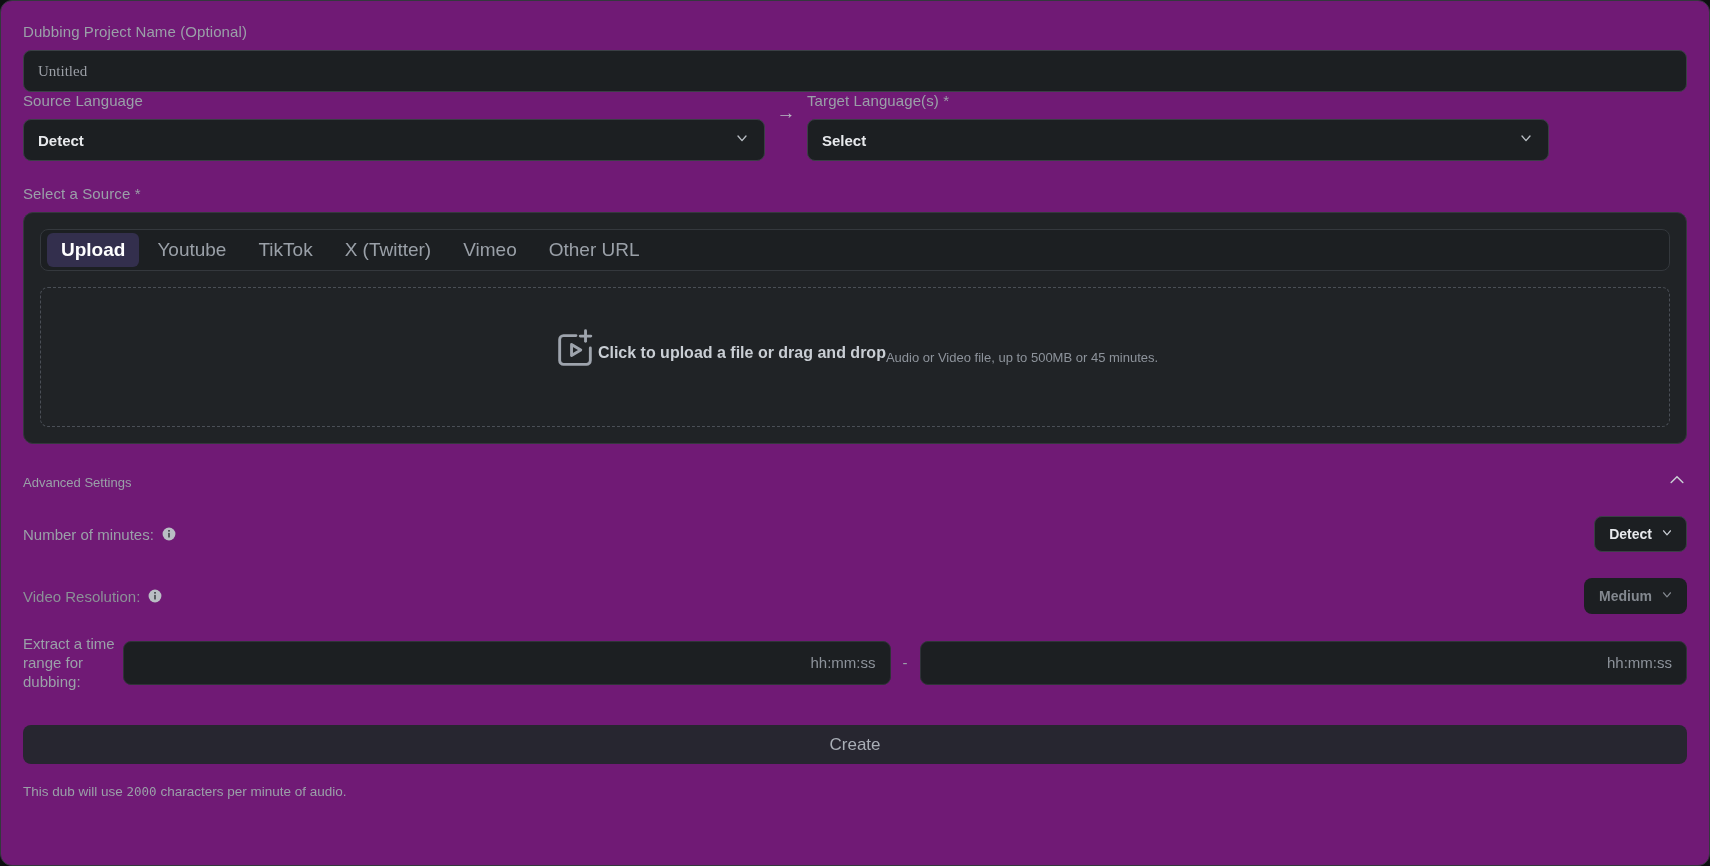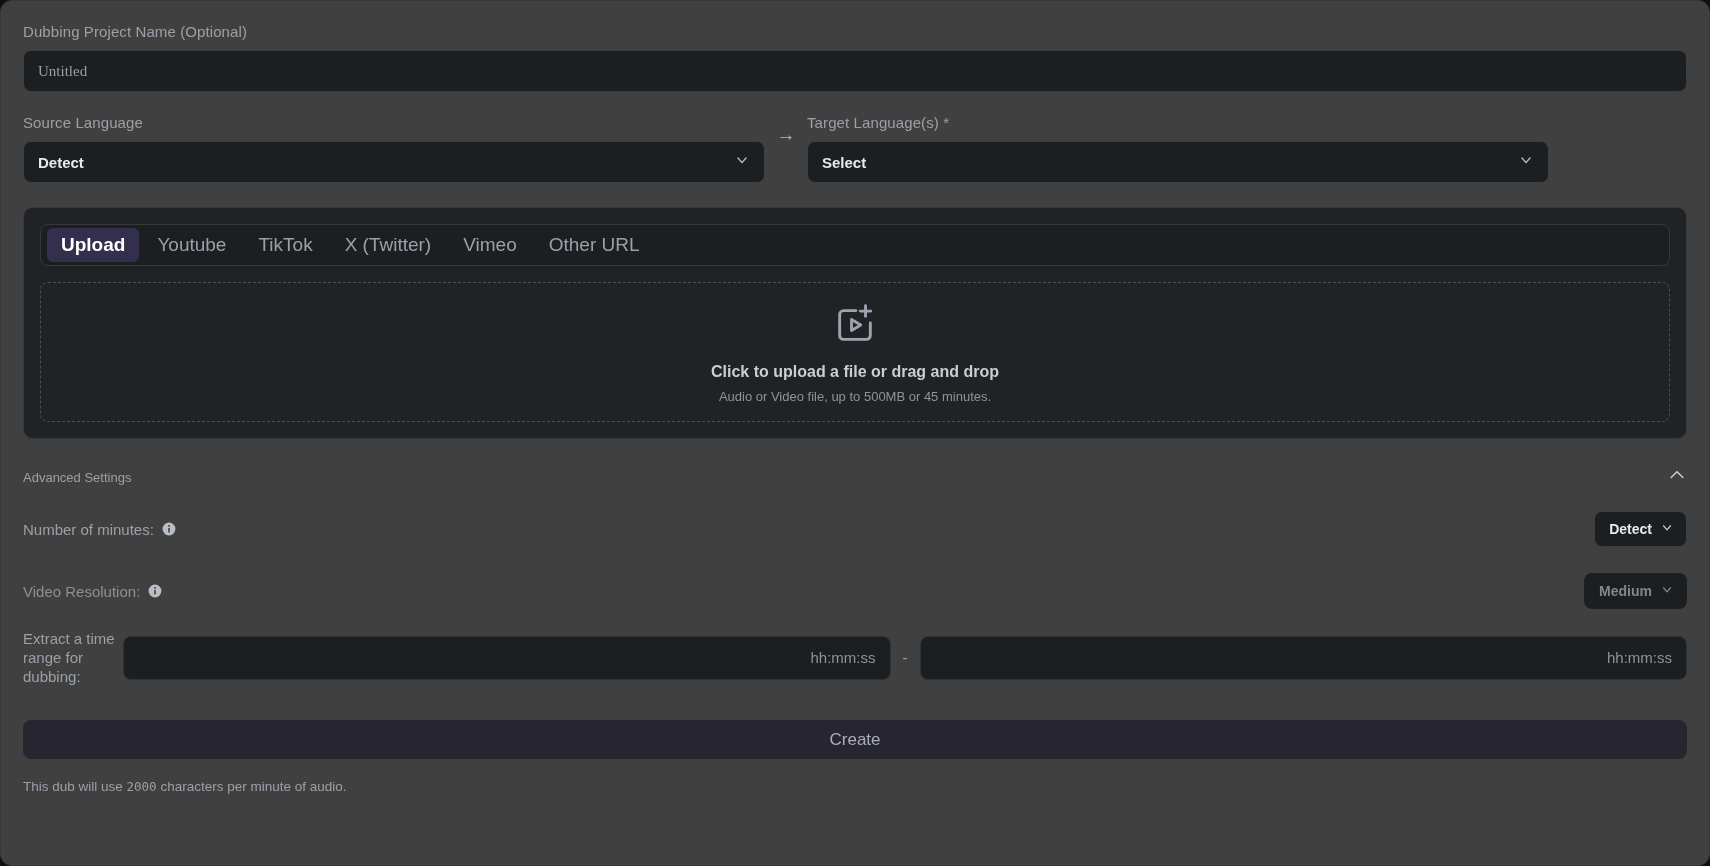--- a/index.html
+++ b/index.html
@@ -9,21 +9,21 @@
     height: 866px;
     background: #0d0f11;
     font-family: "Liberation Sans", sans-serif;
     overflow: hidden;
   }
 
   .app-frame {
     position: relative;
     width: 1710px;
     height: 866px;
-    background: #404040;
+    background: #701a75;
     border: 1px solid #34383d;
     border-radius: 12px;
     padding: 22px 22px 0 22px;
   }
 
   .field-label {
     color: #9aa0a8;
     font-size: 15px;
     line-height: 18px;
     margin-bottom: 9px;
@@ -42,21 +42,20 @@
     font-family: Liberation Serif, serif;
     padding: 0 14px;
     outline: none;
   }
   .text-input::placeholder { color: #9b9fa6; }
 
   
   .lang-row {
     display: flex;
     align-items: flex-start;
-    margin-top: 22px;
   }
   .lang-col { width: 742px; }
   .arrow-sep {
     width: 42px;
     text-align: center;
     color: #b9bec4;
     font-size: 19px;
     line-height: 42px;
     padding-bottom: 0;
     user-select: none;
@@ -120,21 +119,21 @@
     color: #ffffff;
     font-weight: bold;
   }
 
   .dropzone {
     margin-top: 16px;
     height: 140px;
     border: 1px dashed #4a4f56;
     border-radius: 8px;
     display: flex;
-    flex-direction: column;
+    flex-direction: row;
     align-items: center;
     justify-content: center;
     background: #202326;
     cursor: pointer;
   }
   .dz-icon { margin-bottom: 12px; }
   .dz-title {
     color: #c9ced4;
     font-size: 16px;
     font-weight: bold;
@@ -307,20 +306,21 @@
           <svg width="16" height="16" viewBox="0 0 24 24" fill="none" stroke="#b9bec4" stroke-width="2" stroke-linecap="round" stroke-linejoin="round">
               <polyline points="6 9 12 16 18 9"></polyline>
             </svg>
         </span>
       </div>
     </div>
   </div>
 
   
   <div class="source-section">
+    <div class="field-label">Select a Source *</div>
     <div class="source-panel">
       <div class="tabs">
         <div class="tab active">Upload</div>
         <div class="tab">Youtube</div>
         <div class="tab">TikTok</div>
         <div class="tab">X (Twitter)</div>
         <div class="tab">Vimeo</div>
         <div class="tab">Other URL</div>
       </div>
 

